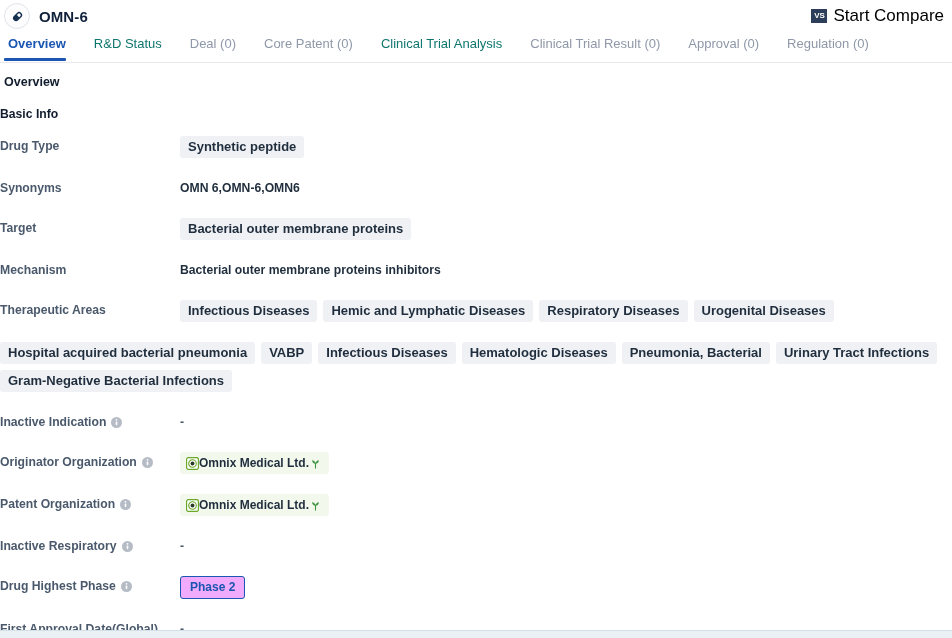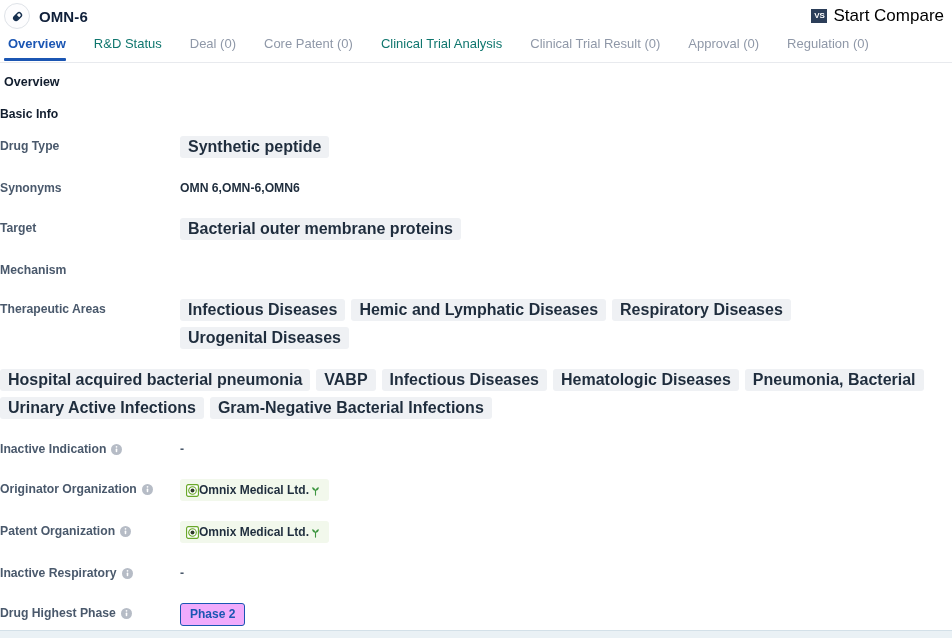--- a/index.html
+++ b/index.html
@@ -192,21 +192,21 @@
     flex-wrap: wrap;
     gap: 6px 6px;
     align-items: flex-start;
     padding-right: 6px;
   }
 
   .tag {
     display: inline-block;
     background: #eff1f4;
     color: #1f2d3d;
-    font-size: 16px;
+    font-size: 13px;
     line-height: 16px;
     padding: 3px 8px;
     border-radius: 3px;
     white-space: nowrap;
   }
 
   .plain-text {
     font-size: 12.2px;
     color: #1f2d3d;
     line-height: 19px;
@@ -341,20 +341,23 @@
       </div>
       <div class="row-value">
         <span class="tag">Bacterial outer membrane proteins</span>
       </div>
     </div>
 
     <div class="row">
       <div class="row-label">
         <span>Mechanism</span>
       </div>
+      <div class="row-value">
+        <span class="plain-text">Bacterial outer membrane proteins inhibitors</span>
+      </div>
     </div>
 
     <div class="row">
       <div class="row-label">
         <span>Therapeutic Areas</span>
       </div>
       <div class="row-value">
         <span class="tag">Infectious Diseases</span>
         <span class="tag">Hemic and Lymphatic Diseases</span>
         <span class="tag">Respiratory Diseases</span>
@@ -362,21 +365,21 @@
       </div>
     </div>
 
     <div class="row">
       <div class="row-value">
         <span class="tag">Hospital acquired bacterial pneumonia</span>
         <span class="tag">VABP</span>
         <span class="tag">Infectious Diseases</span>
         <span class="tag">Hematologic Diseases</span>
         <span class="tag">Pneumonia, Bacterial</span>
-        <span class="tag">Urinary Active Infections</span>
+        <span class="tag">Urinary Tract Infections</span>
         <span class="tag">Gram-Negative Bacterial Infections</span>
       </div>
     </div>
 
     <div class="row">
       <div class="row-label">
         <span>Inactive Indication</span>
         <svg class="info-icon" viewBox="0 0 12 12">
           <circle cx="6" cy="6" r="6" fill="#b6bcc6"></circle>
           <circle cx="6" cy="3.1" r="0.95" fill="#ffffff"></circle>

